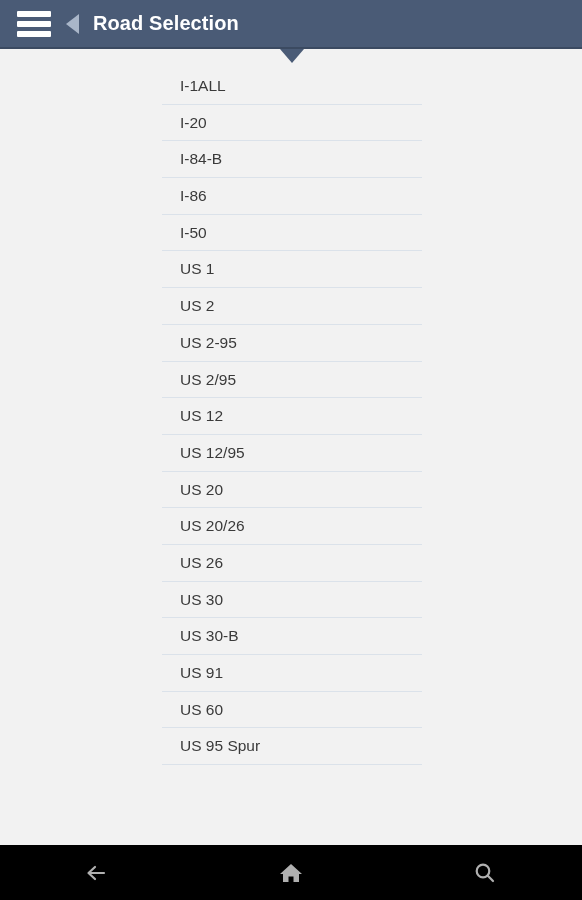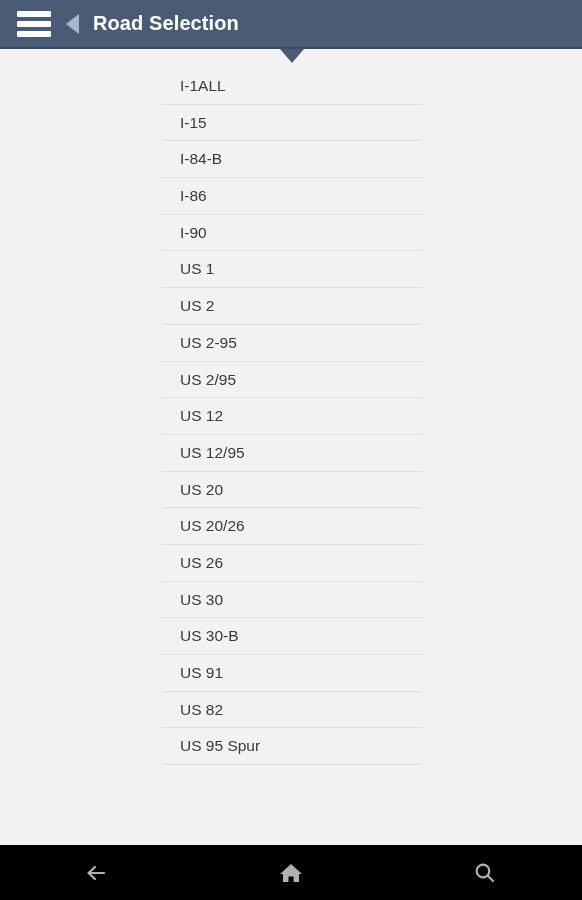--- a/index.html
+++ b/index.html
@@ -149,37 +149,37 @@
     </div>
     <div class="back-caret"></div>
     <div class="appbar-title">Road Selection</div>
   </div>
 
   <div class="dropdown-caret"></div>
 
   <div class="list-area">
     <div class="road-list">
       <div class="road-row"><span>I-1ALL</span></div>
-      <div class="road-row"><span>I-15</span></div>
+      <div class="road-row"><span>I-20</span></div>
       <div class="road-row"><span>I-84-B</span></div>
       <div class="road-row"><span>I-86</span></div>
-      <div class="road-row"><span>I-90</span></div>
+      <div class="road-row"><span>I-50</span></div>
       <div class="road-row"><span>US 1</span></div>
       <div class="road-row"><span>US 2</span></div>
       <div class="road-row"><span>US 2-95</span></div>
       <div class="road-row"><span>US 2/95</span></div>
       <div class="road-row"><span>US 12</span></div>
       <div class="road-row"><span>US 12/95</span></div>
       <div class="road-row"><span>US 20</span></div>
       <div class="road-row"><span>US 20/26</span></div>
       <div class="road-row"><span>US 26</span></div>
       <div class="road-row"><span>US 30</span></div>
       <div class="road-row"><span>US 30-B</span></div>
       <div class="road-row"><span>US 91</span></div>
-      <div class="road-row"><span>US 82</span></div>
+      <div class="road-row"><span>US 60</span></div>
       <div class="road-row"><span>US 95 Spur</span></div>
     </div>
   </div>
 
   <div class="navbar">
     <div class="nav-slot">
       <svg width="34" height="34" viewBox="0 0 34 34">
         <path d="M24 17 H9 M15 11 L8.5 17 L15 23" fill="none" stroke="#b0b0b0" stroke-width="2.2" stroke-linecap="round" stroke-linejoin="round"></path>
       </svg>
     </div>

